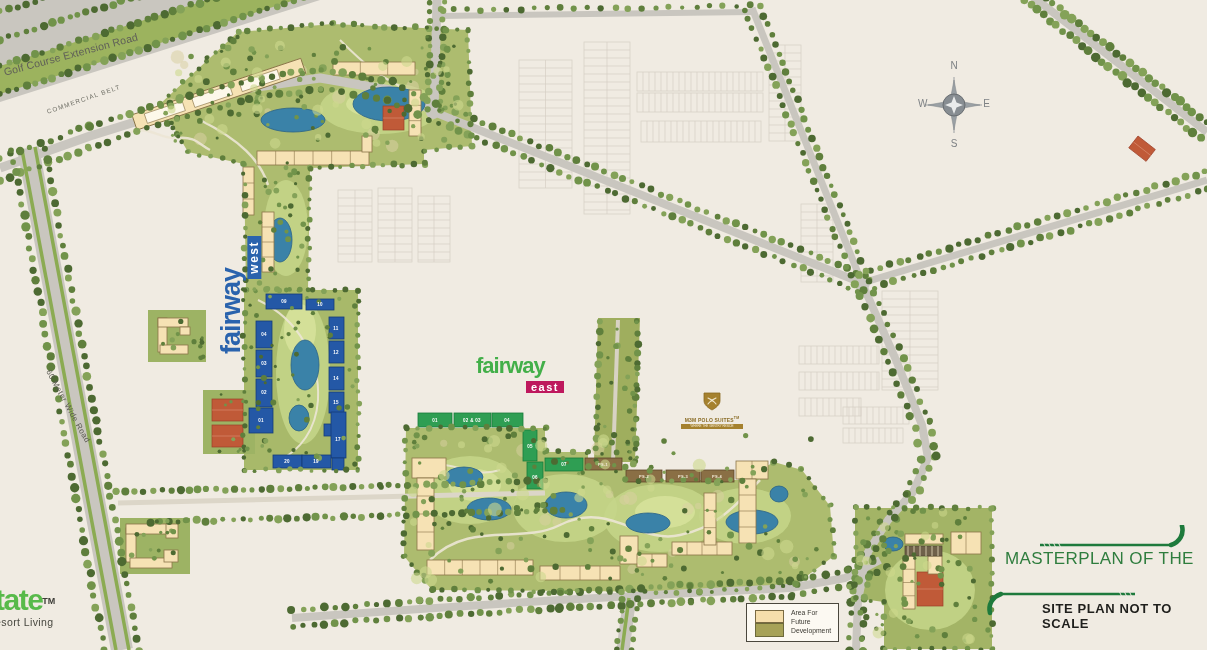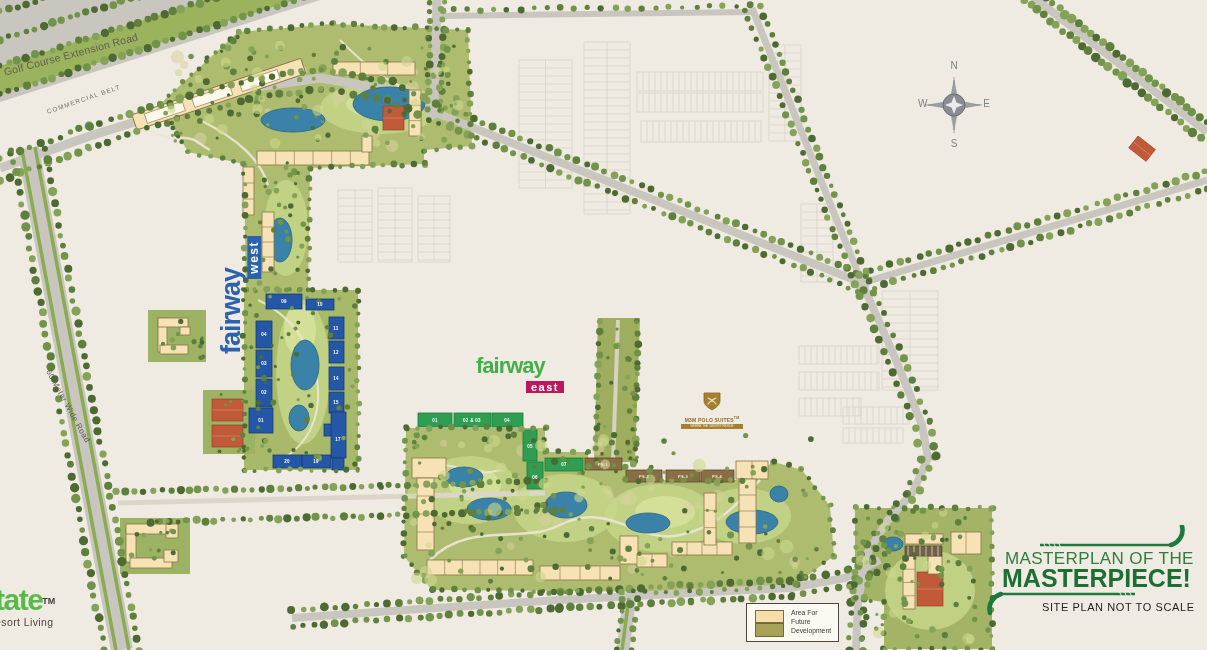--- a/index.html
+++ b/index.html
@@ -33,21 +33,21 @@
   #polo .pbar{margin:1px 2px 0 2px;background:#a5812e;height:5px;line-height:5px;font-size:3px;color:#f5edd8;overflow:hidden}
   
   #estate{position:absolute;left:-5px;top:585px}
   #estate .word{font-size:30px;font-weight:800;color:#58ba4a;letter-spacing:-1.5px;line-height:1}
   #estate .tm{font-size:9px;color:#3c3c36;vertical-align:super;font-weight:bold}
   #estate .tag{font-size:10.5px;color:#47473f;letter-spacing:.4px;margin-top:1px}
   
   #mpblock{position:absolute;left:975px;top:525px;width:232px;height:100px}
   #mpblock .l1{position:absolute;left:30px;top:24px;font-size:17px;color:#2f7d3e;letter-spacing:.4px}
   #mpblock .l2{position:absolute;left:27px;top:39px;font-size:25px;font-weight:800;color:#1d6e35}
-  #mpblock .l3{position:absolute;left:67px;top:76px;font-size:11px;font-weight:normal;color:#1f1f1c;letter-spacing:.6px}
+  #mpblock .l3{position:absolute;left:67px;top:76px;font-size:13px;font-weight:bold;color:#1f1f1c;letter-spacing:.6px}
   
   #legend{position:absolute;left:746px;top:603px;width:93px;height:39px;background:#fcf9f2;border:1.2px solid #4a473d;box-sizing:border-box}
   #legend .sw1{position:absolute;left:8px;top:6px;width:27px;height:11px;background:#f6deab;border:.8px solid #7a6a42}
   #legend .sw2{position:absolute;left:8px;top:19px;width:27px;height:12px;background:#a7a257;border:.8px solid #6d6a3a}
   #legend .ltxt{position:absolute;left:44px;top:4px;width:46px;font-size:6.8px;color:#3c3a33;line-height:1.35}
 </style>
 </head>
 <body>
 
 <div id="stage">
@@ -2322,21 +2322,20 @@
   <div id="mpblock">
     <svg width="232" height="100" style="position:absolute;left:0;top:0">
       <path d="M65,20 L197,20" stroke="#1e7a3c" stroke-width="2.6"></path>
       <path d="M196,20 C205,17 209,9 207,1" stroke="#1e7a3c" stroke-width="4.6" fill="none" stroke-linecap="round"></path>
       <path d="M68,17 L71,23 M73,17 L76,23 M78,17 L81,23 M83,17 L86,23" stroke="#f0ebe2" stroke-width="1"></path>
       <path d="M25,69 L160,69" stroke="#1e7a3c" stroke-width="2.6"></path>
       <path d="M26,69 C17,72 13,80 15,88" stroke="#1e7a3c" stroke-width="4.6" fill="none" stroke-linecap="round"></path>
       <path d="M144,66 L147,72 M149,66 L152,72 M154,66 L157,72" stroke="#f0ebe2" stroke-width="1"></path>
     </svg>
     <div class="l1">MASTERPLAN OF THE</div>
-    <div class="l2">MASTERPIECE!</div>
     <div class="l3">SITE PLAN NOT TO SCALE</div>
   </div>
 
   <div id="legend">
     <div class="sw1"></div>
     <div class="sw2"></div>
     <div class="ltxt">Area For Future Development</div>
   </div>
 
   <div class="tl" style="left:264px;top:334px">04</div>

